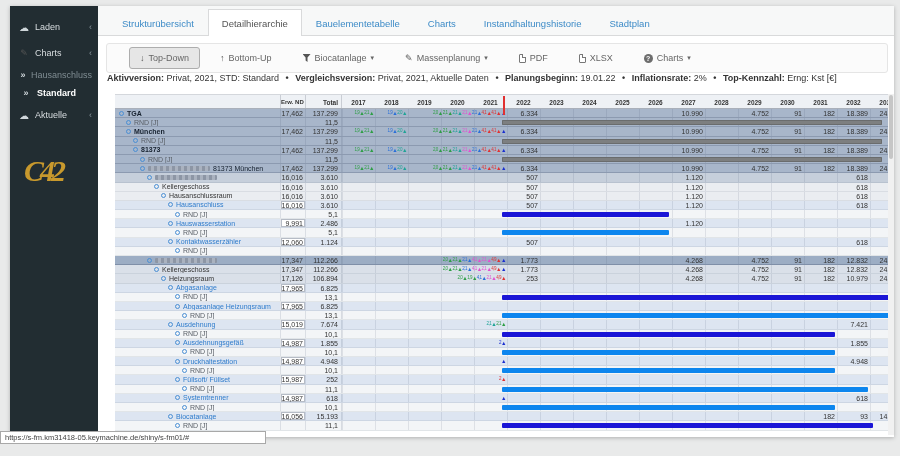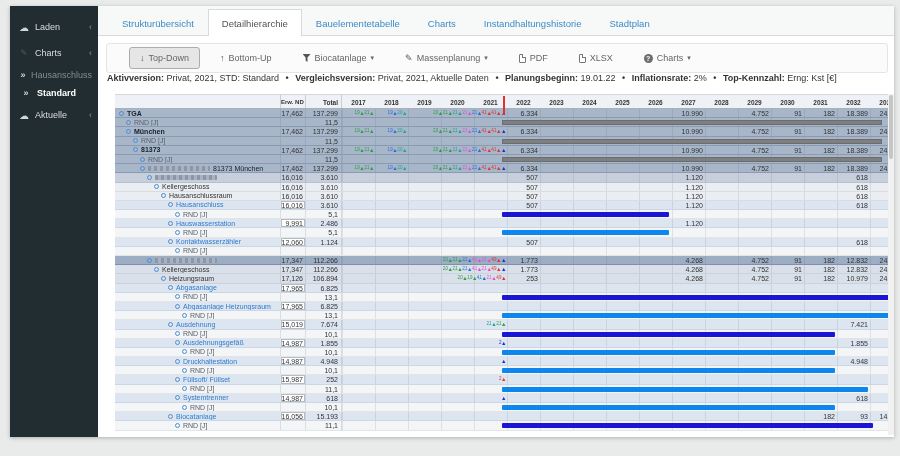--- a/index.html
+++ b/index.html
@@ -138,20 +138,21 @@
           <div class="sitem sub act">
             <i class="ti sicon guill">»</i>
             <span class="lbl">Standard</span>
           </div>
           <div class="sitem">
             <span class="sicon cloudwrap">☁<i>↑</i></span>
             <span class="lbl">Aktuelle</span>
             <span class="chev">‹</span>
           </div>
         </div>
+      <div class="logo"><span>C42</span></div>
     </div>
 
     <div class="main">
       <div class="tabsbar" id="tabsbar">
           <div class="tab">Strukturübersicht</div>
           <div class="tab active">Detailhierarchie</div>
           <div class="tab">Bauelementetabelle</div>
           <div class="tab">Charts</div>
           <div class="tab">Instandhaltungshistorie</div>
           <div class="tab">Stadtplan</div>
@@ -767,13 +768,16 @@
             </div>
           </div>
       </div>
 
       <div class="vscroll">
         <div class="vthumb"></div>
       </div>
     </div>
   </div>
 
+  <div class="statusbar">
+    <span>https://s-fm.km31418-05.keymachine.de/shiny/s-fm01/#</span>
+  </div>
 </div>
 
 </body></html>

